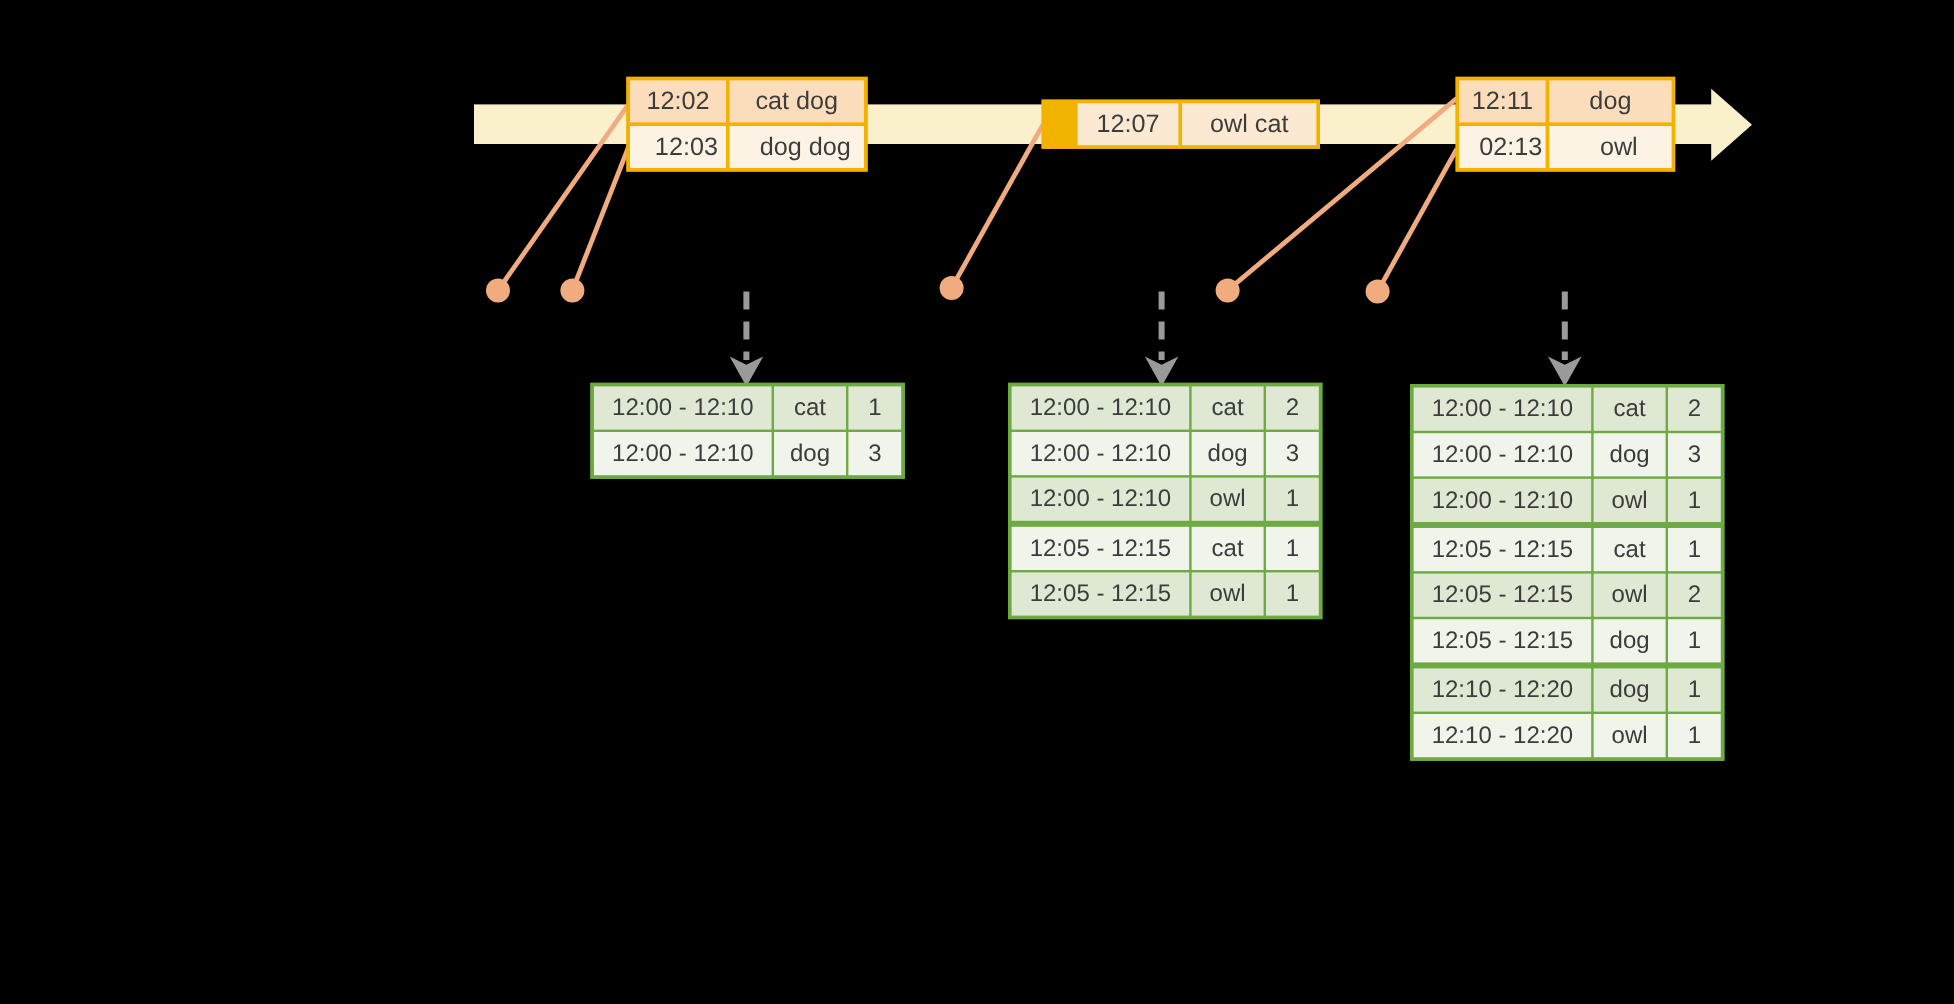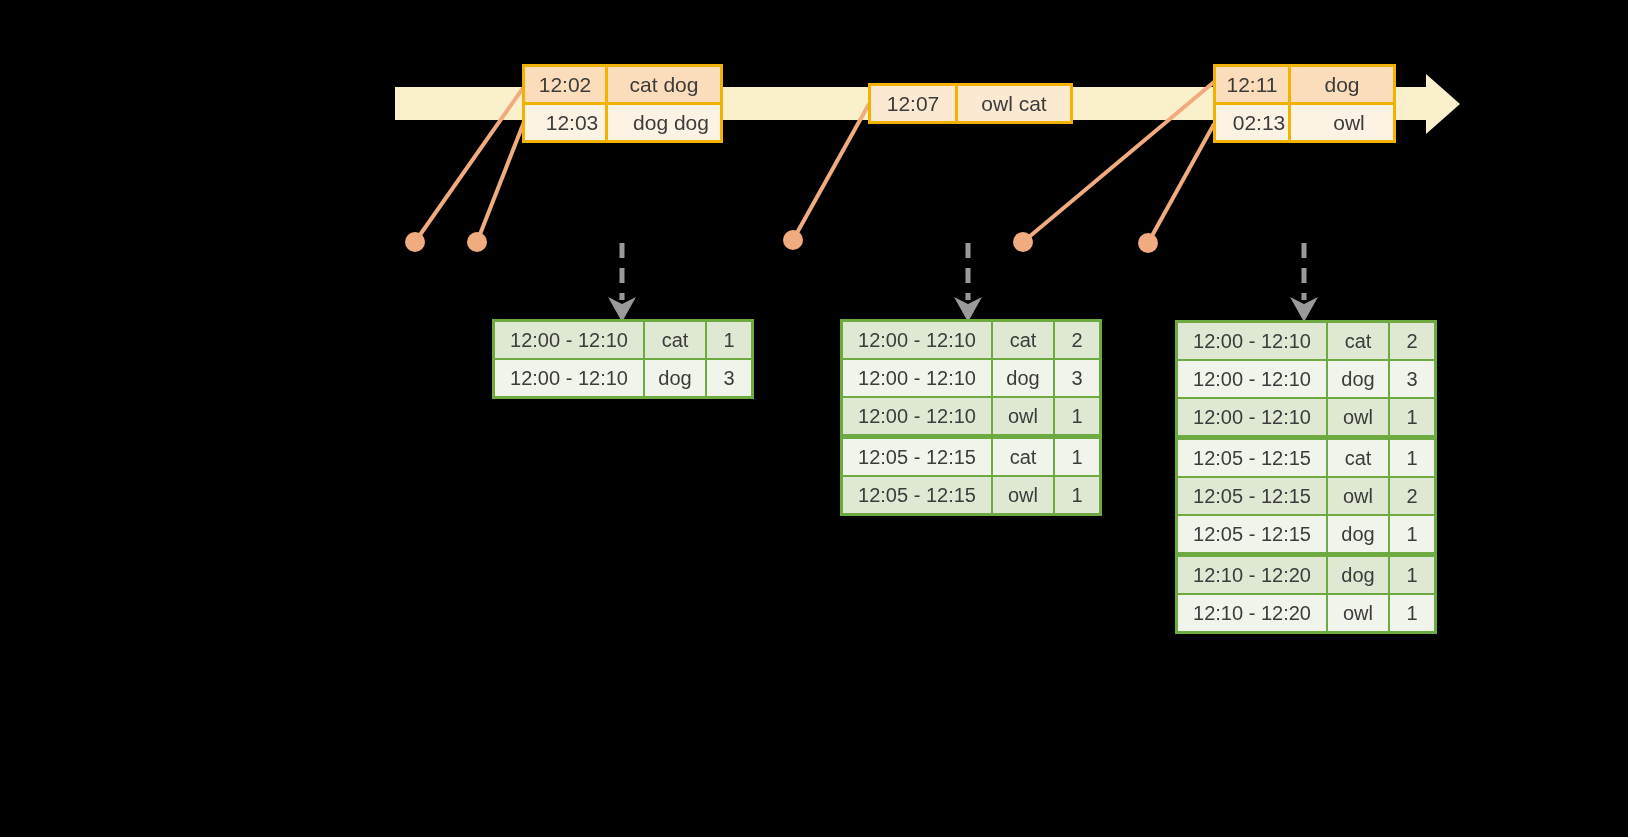--- a/index.html
+++ b/index.html
@@ -30,21 +30,21 @@
   }
   
   #overlay{position:absolute;left:0;top:0;z-index:2;}
   
   .event-table{
     position:absolute;z-index:3;background:var(--event-border);
     border:3px solid var(--event-border);display:flex;flex-direction:column;row-gap:3px;
   }
   .event-row{display:grid;column-gap:3px;height:35px;}
   .event-table.cols-a .event-row{grid-template-columns:80px 112px;}
-  .event-table.cols-b .event-row{grid-template-columns:84px 112px;}
+  .event-table.cols-b .event-row{grid-template-columns:84px 112px;margin-left:27px;}
   .event-table.cols-c .event-row{grid-template-columns:72px 102px;border-radius:11px;}
   .event-cell{display:flex;align-items:center;justify-content:center;font-size:21px;}
   .ev-dark{background:var(--event-row-dark);}
   .ev-light{background:var(--event-row-light);padding-left:14px;}
   .ev-single{background:var(--event-row-single);}
   #event-table-0{left:522px;top:64px;}
   #event-table-1{left:868px;top:83px;}
   #event-table-2{left:1213px;top:64px;}
   
   .result-table{

